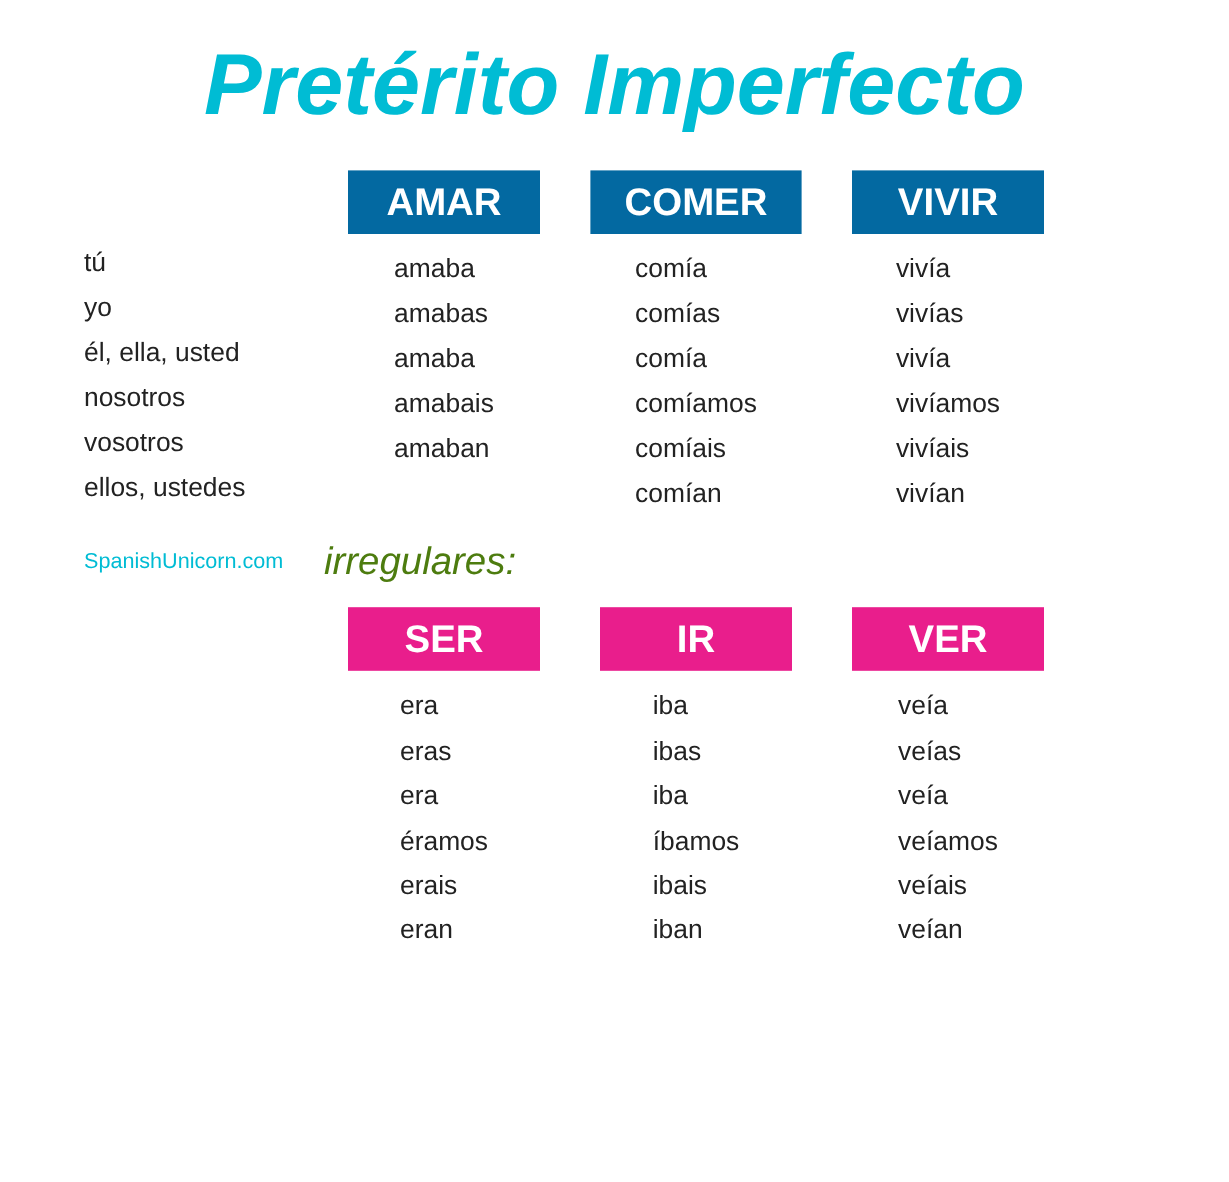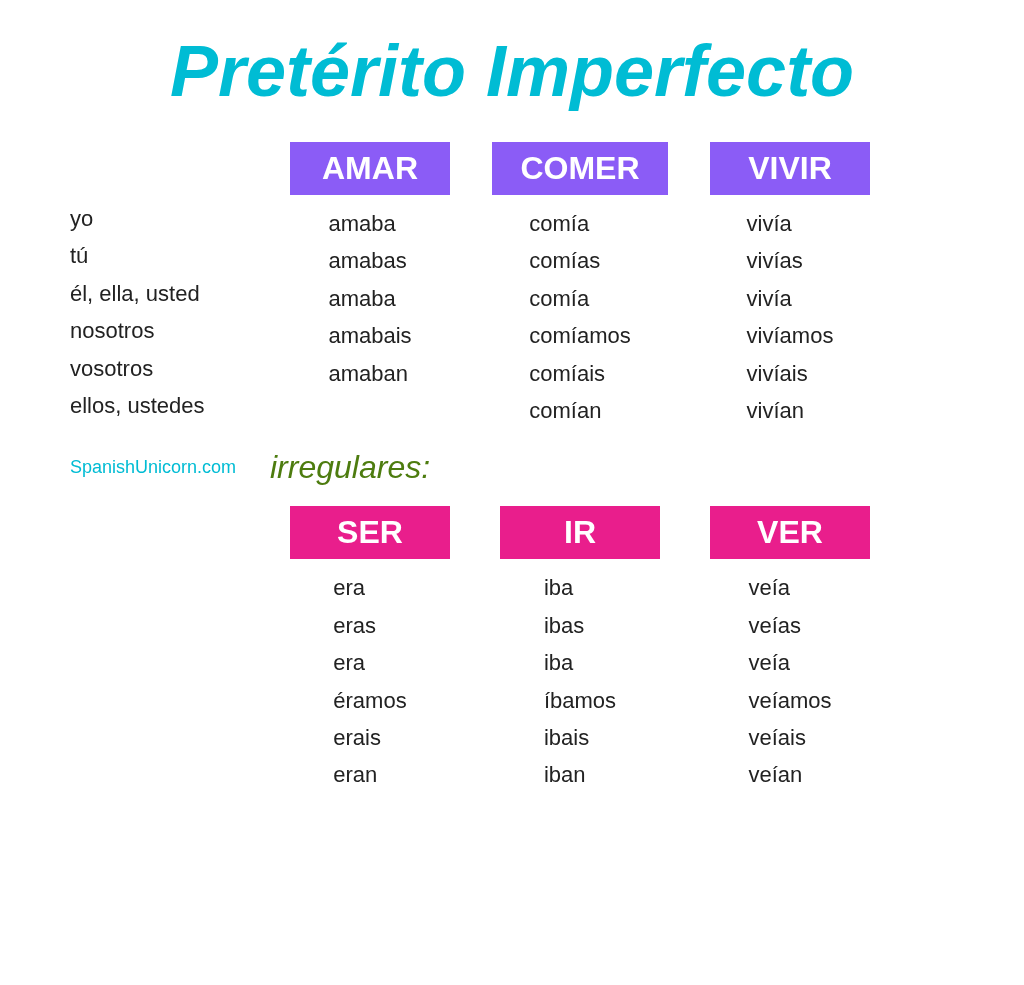--- a/index.html
+++ b/index.html
@@ -47,21 +47,21 @@
 
     .verb-block {
       display: flex;
       flex-direction: column;
       align-items: center;
       min-width: 200px;
       margin-right: 10px;
     }
 
     .verb-header-cyan {
-      background-color: #8b5cf6;
+      background-color: #0369a1;
       color: #ffffff;
       font-size: 32px;
       font-weight: bold;
       padding: 8px 28px;
       text-align: center;
       margin-bottom: 10px;
       min-width: 160px;
     }
 
     .verb-header-pink {
@@ -115,22 +115,22 @@
   </style>
 </head>
 <body>
 
 <div class="page">
 
   <h1 class="main-title">Pretérito Imperfecto</h1>
 
   <div class="regular-section">
     <div class="pronouns-col">
+      <div>tú</div>
       <div>yo</div>
-      <div>tú</div>
       <div>él, ella, usted</div>
       <div>nosotros</div>
       <div>vosotros</div>
       <div>ellos, ustedes</div>
     </div>
 
     <div class="verb-block">
       <div class="verb-header-cyan">AMAR</div>
       <div class="verb-forms">
         <div>amaba</div>

